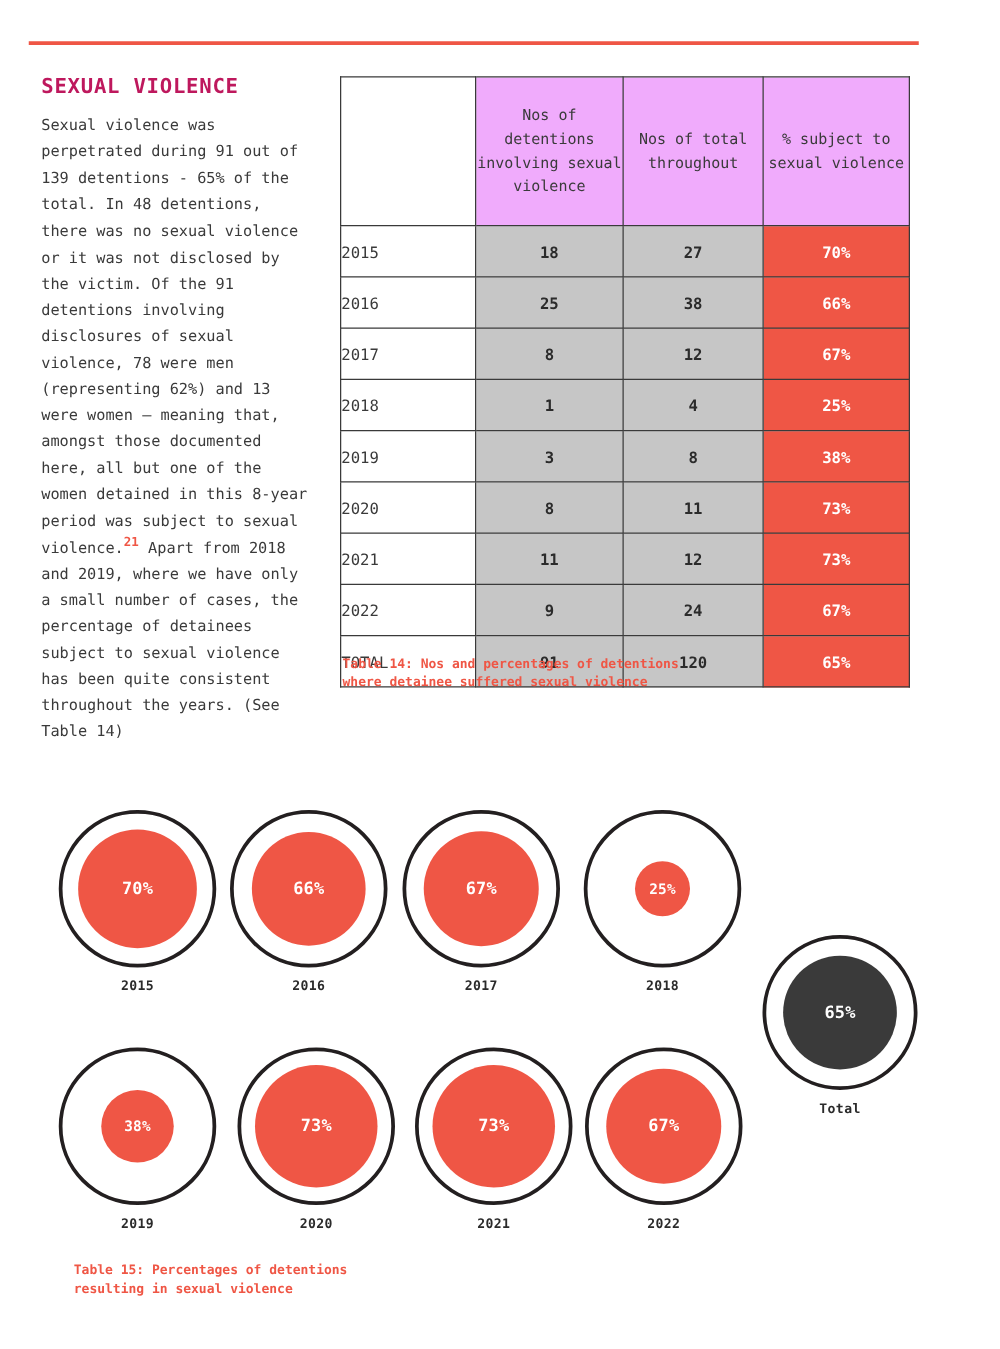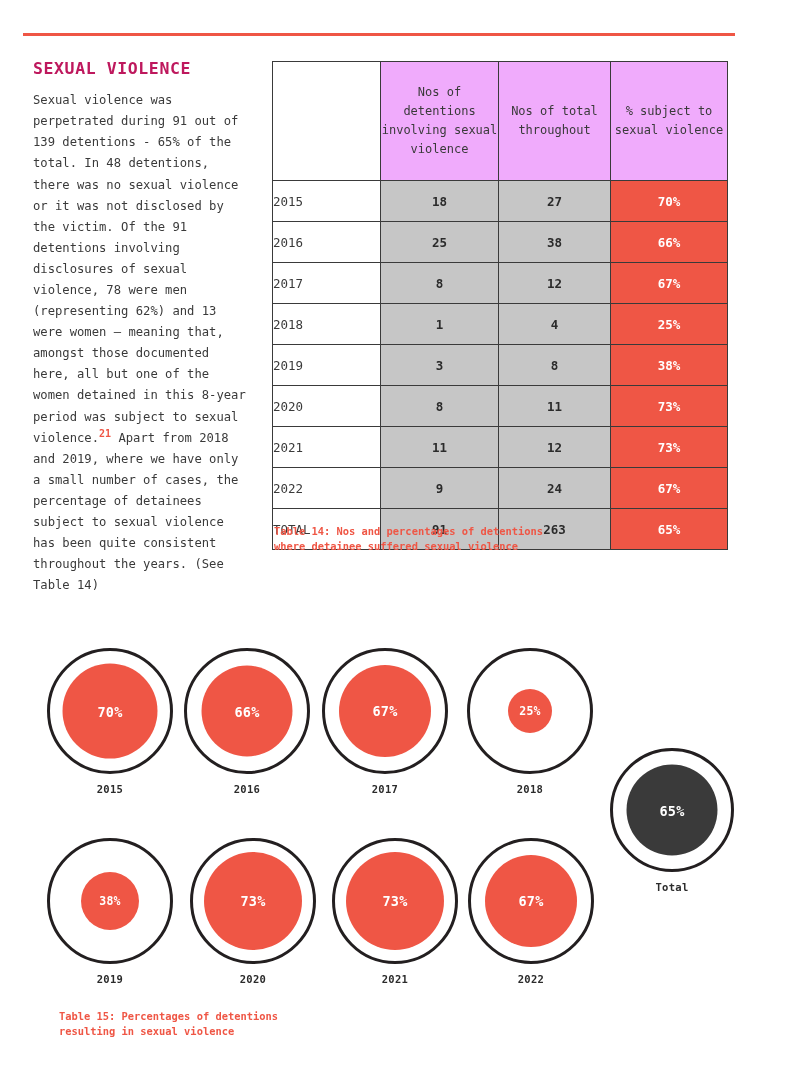--- a/index.html
+++ b/index.html
@@ -258,21 +258,21 @@
       </tr>
       <tr>
         <td class="yr">2022</td>
         <td class="num">9</td>
         <td class="num">24</td>
         <td class="pct">67%</td>
       </tr>
       <tr>
         <td class="yr">TOTAL</td>
         <td class="num">91</td>
-        <td class="num">263</td>
+        <td class="num">120</td>
         <td class="pct">65%</td>
       </tr>
     </tbody>
   </table>
 </div>
 
 <div class="caption" id="caption-14">Table 14: Nos and percentages of detentions
 where detainee suffered sexual violence</div>
 
 <div class="circle-area" id="circle-area">

